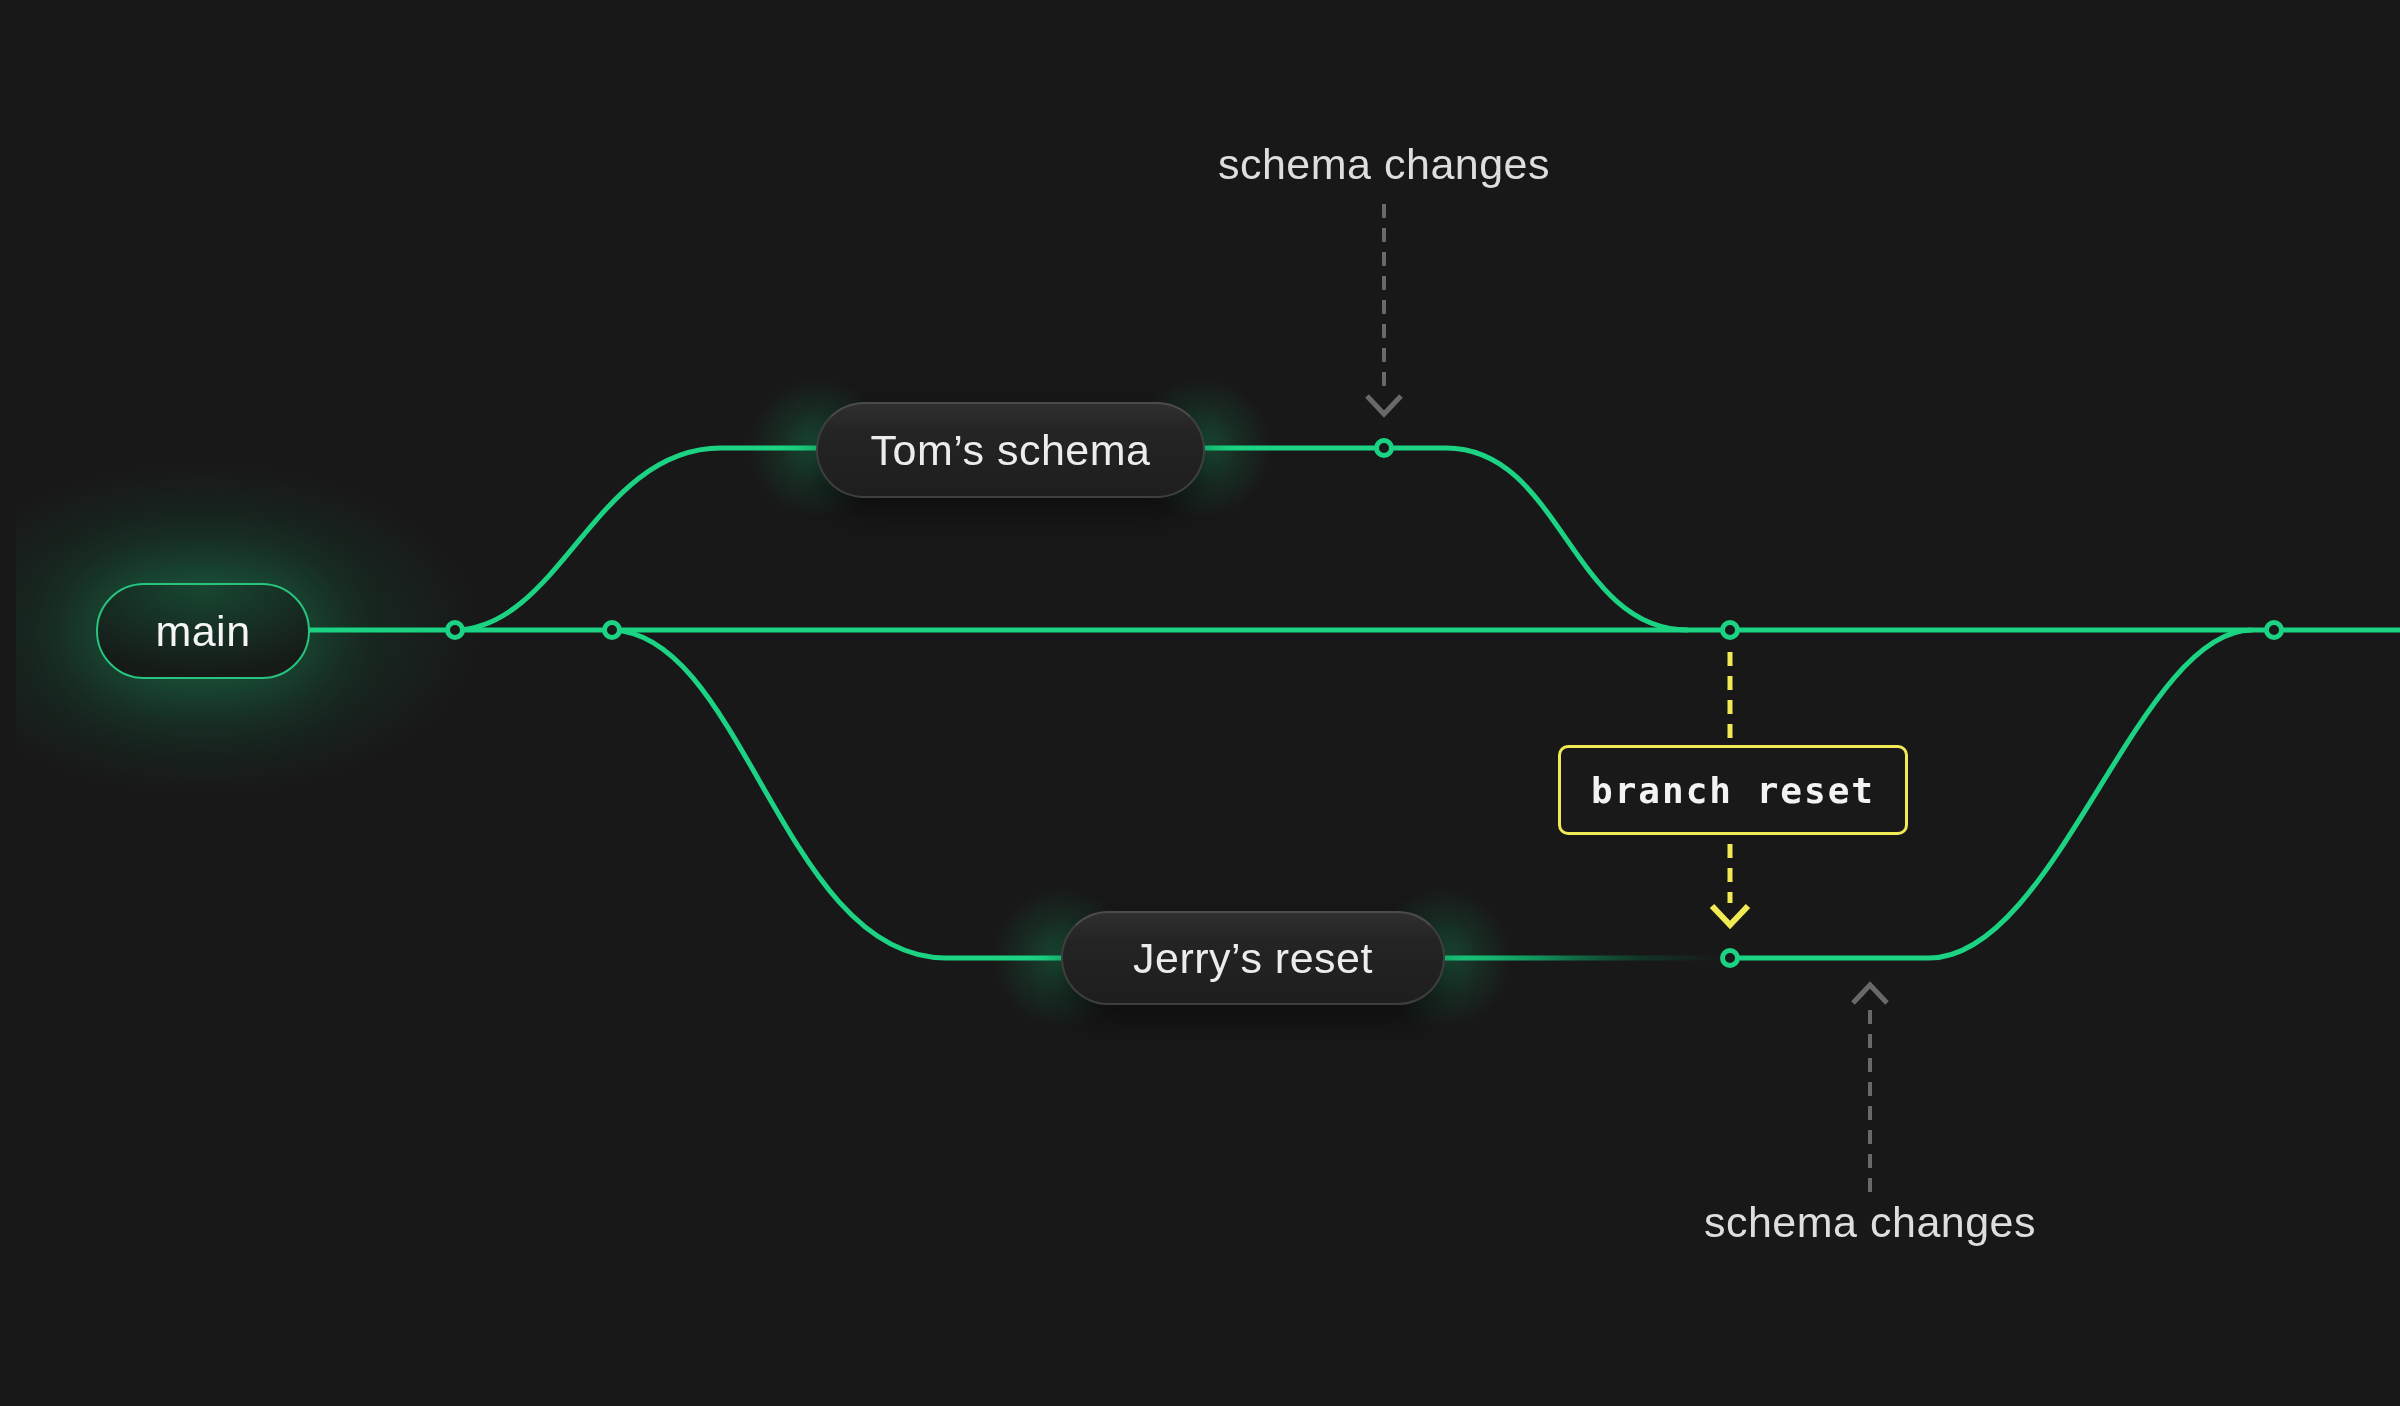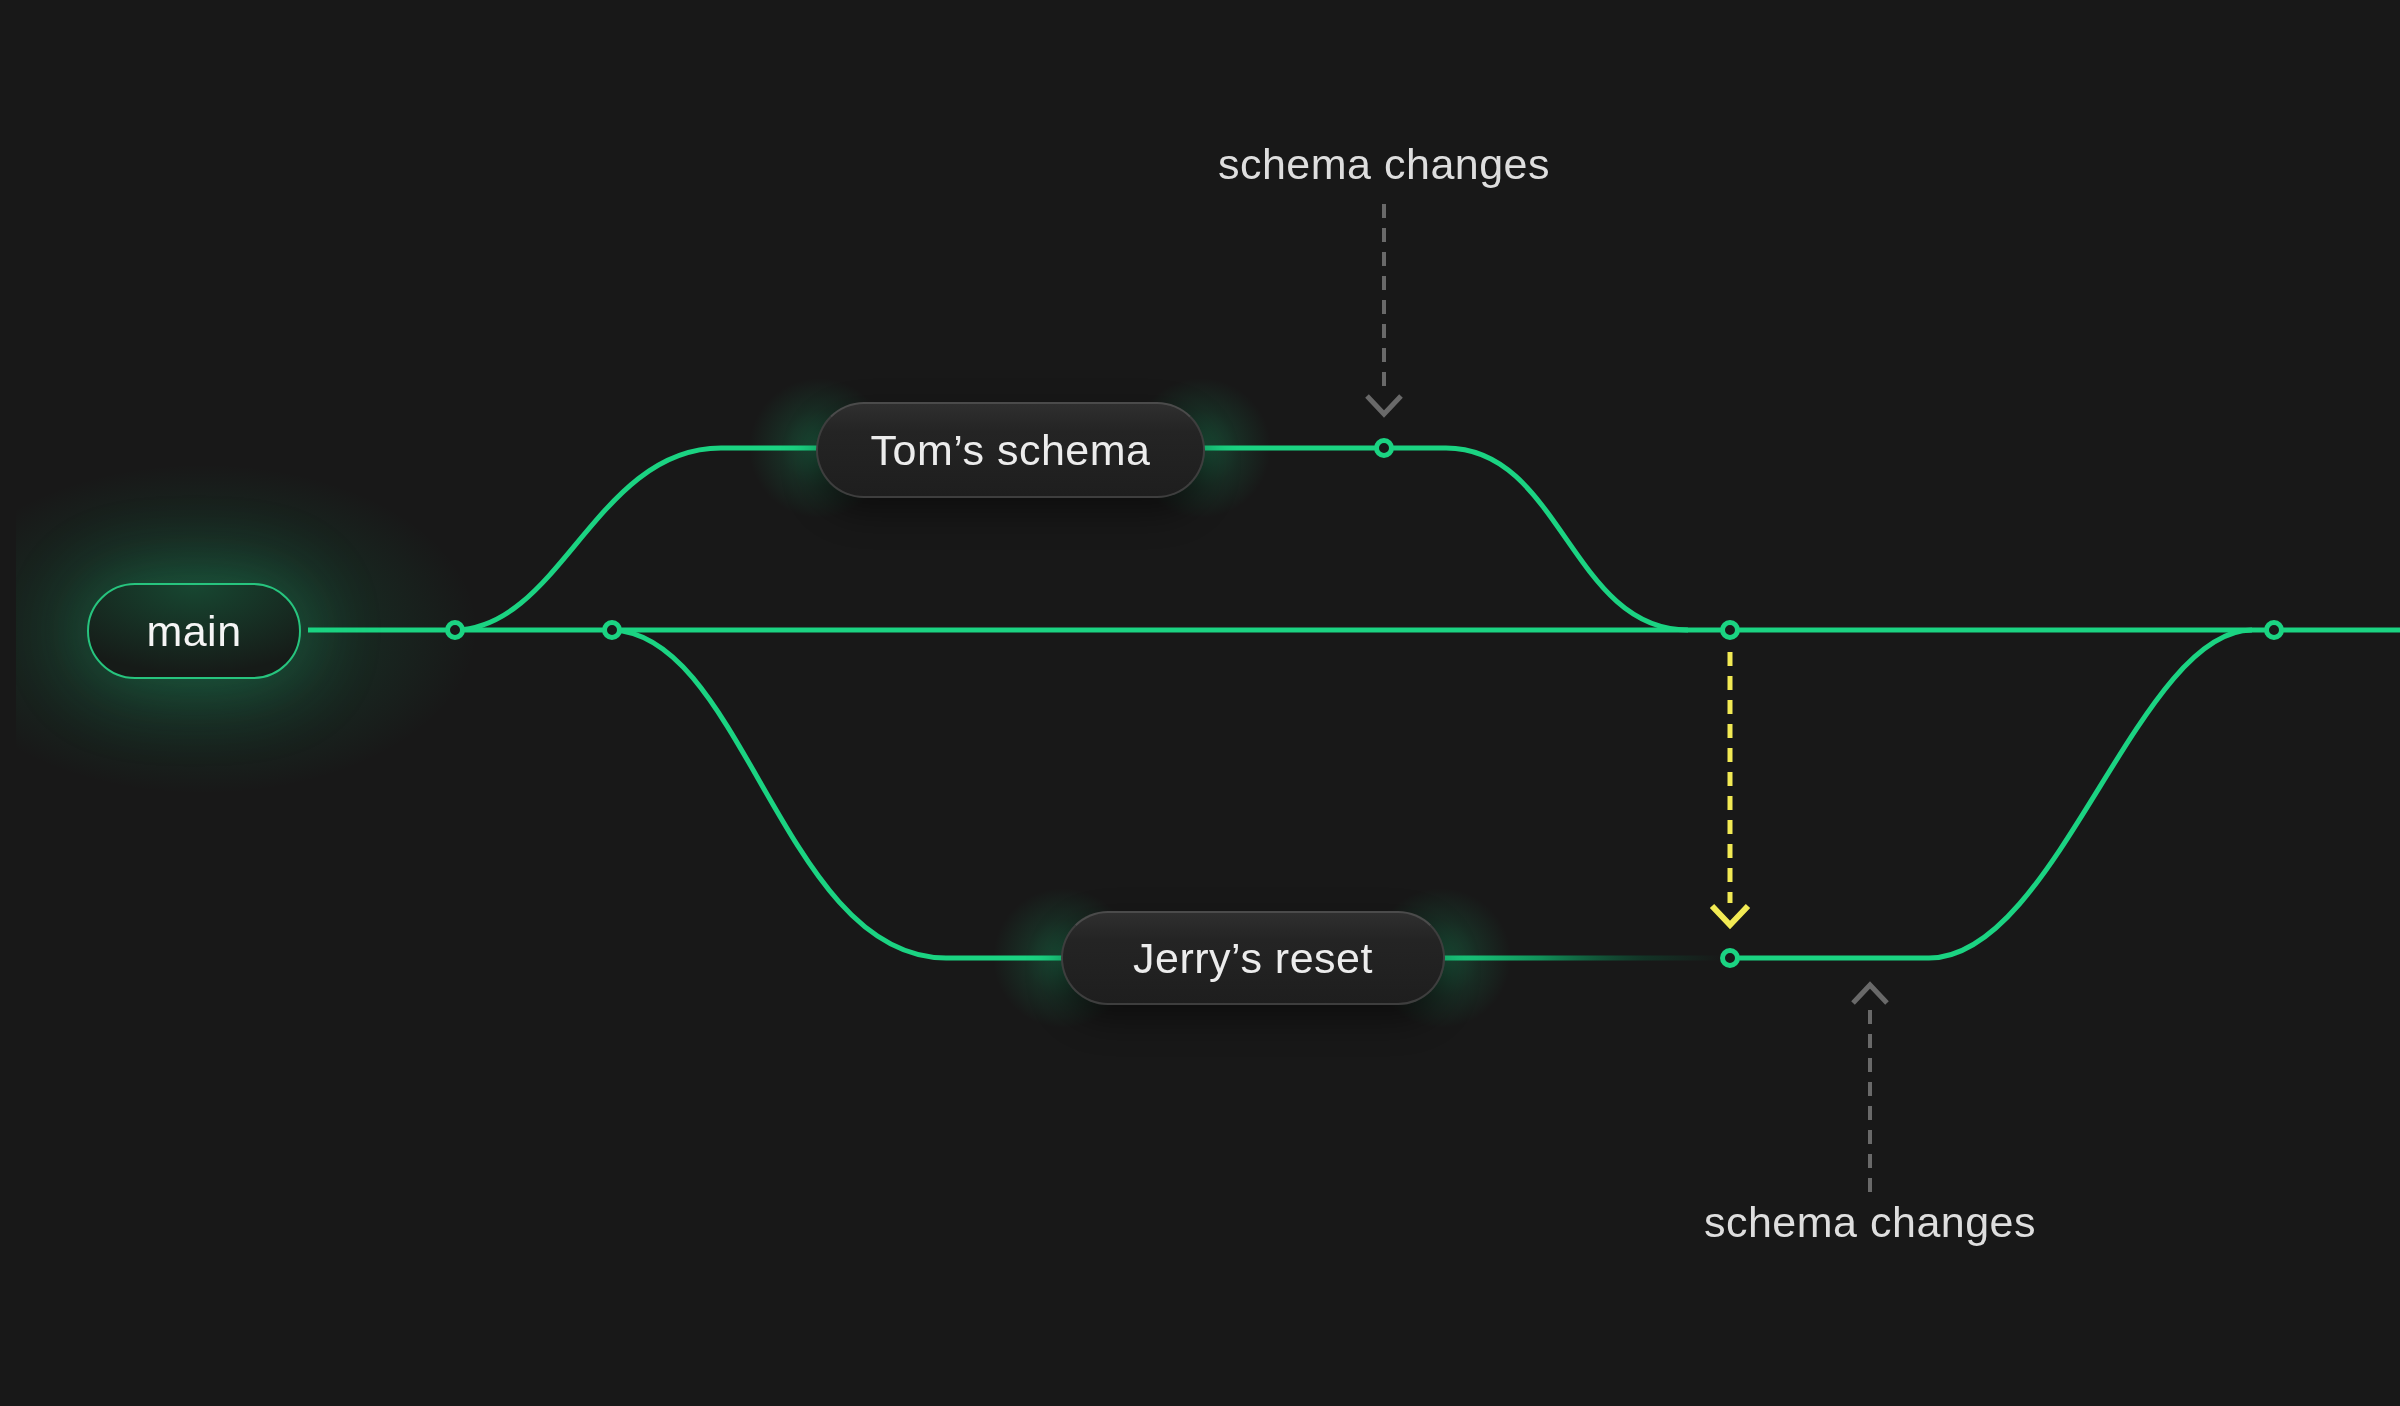--- a/index.html
+++ b/index.html
@@ -102,20 +102,21 @@
     <circle class="node" cx="1368" cy="448" r="7.5"></circle>
     <circle class="node" cx="1714" cy="630" r="7.5"></circle>
     <circle class="node" cx="1714" cy="958" r="7.5"></circle>
     <circle class="node" cx="2258" cy="630" r="7.5"></circle>
   </svg>
 
   <div class="annotation" style="left:1138px;top:140px;">schema changes</div>
 
   <div class="pill pill-branch" style="left:800px;top:402px;width:385px;height:92px;">Tom’s schema</div>
 
-  <div class="pill pill-main" style="left:71px;top:583px;width:210px;height:92px;">main</div>
+  <div class="pill pill-main" style="left:80px;top:583px;width:210px;height:92px;">main</div>
 
+  <div class="reset-box" style="left:1542px;top:745px;width:344px;height:84px;">branch reset</div>
 
   <div class="pill pill-branch" style="left:1045px;top:911px;width:380px;height:90px;">Jerry’s reset</div>
 
   <div class="annotation" style="left:1624px;top:1198px;">schema changes</div>
 
 </div>
 
 </body></html>

